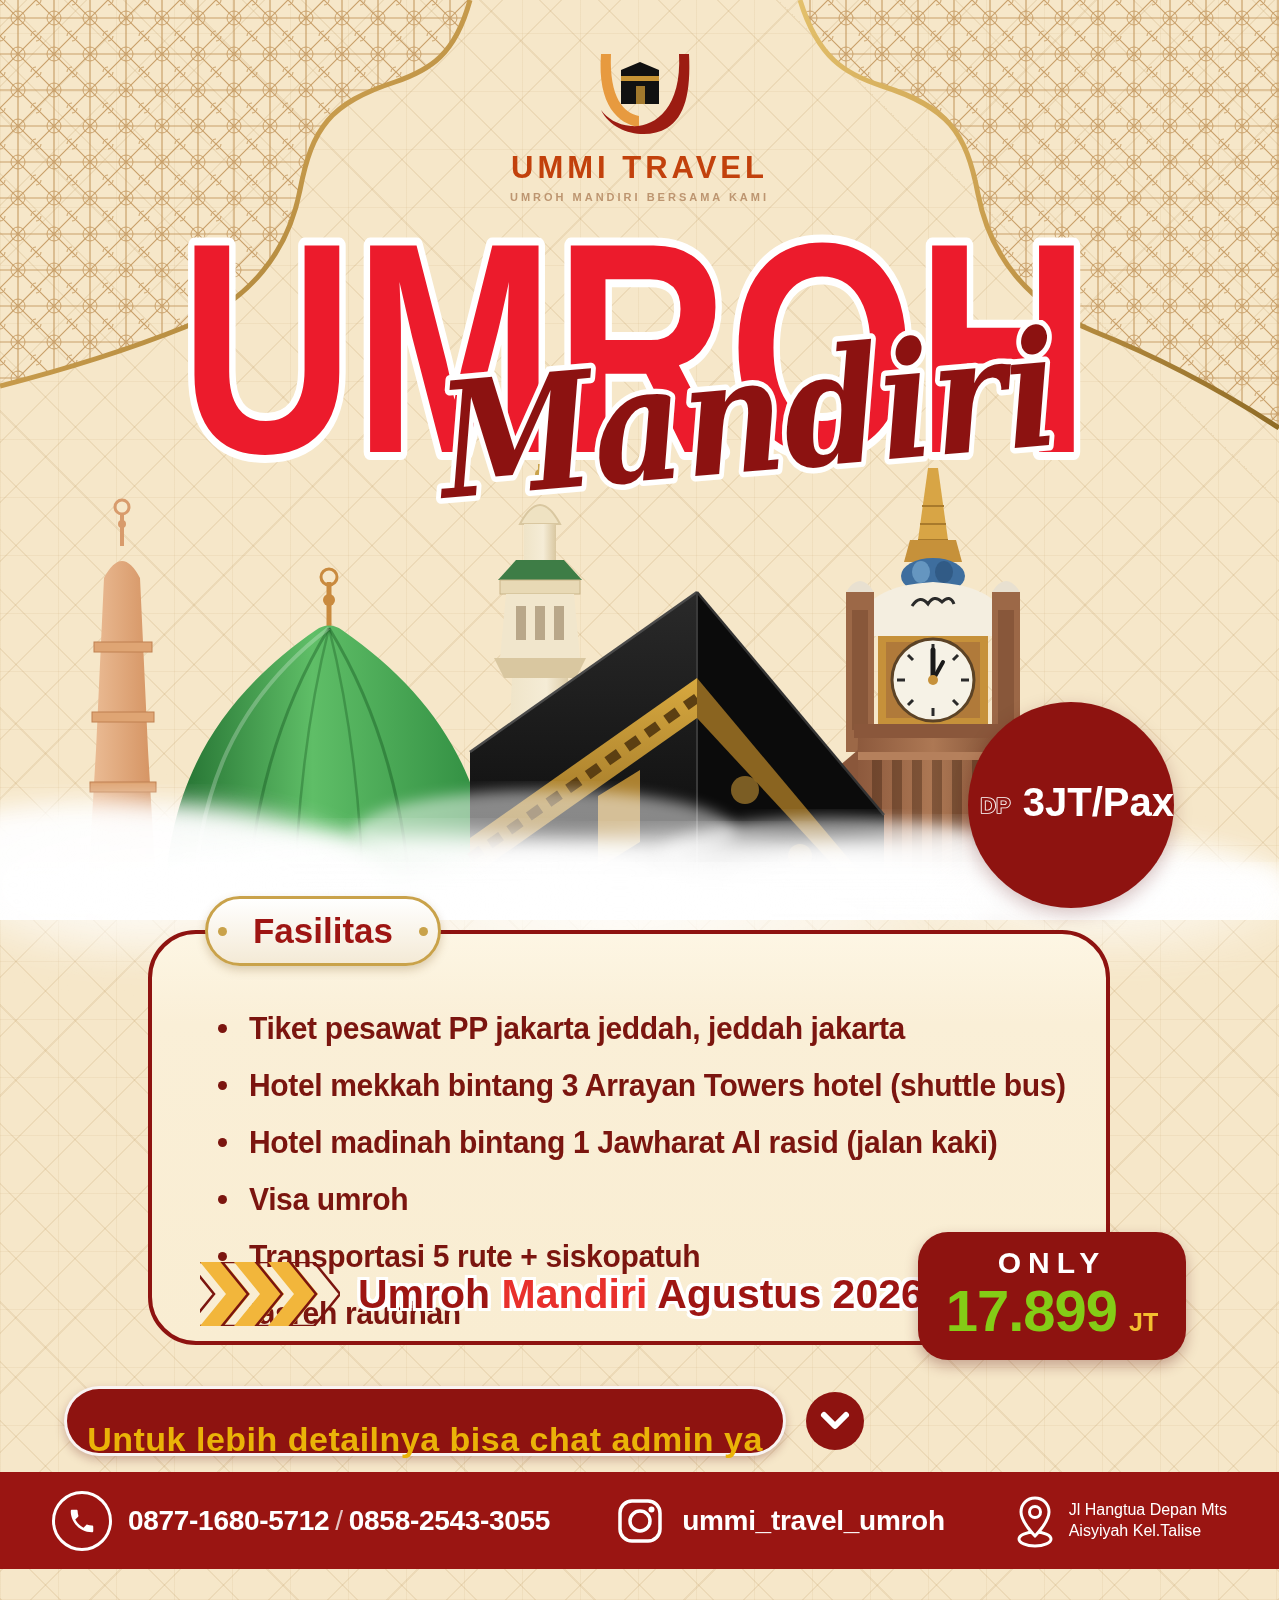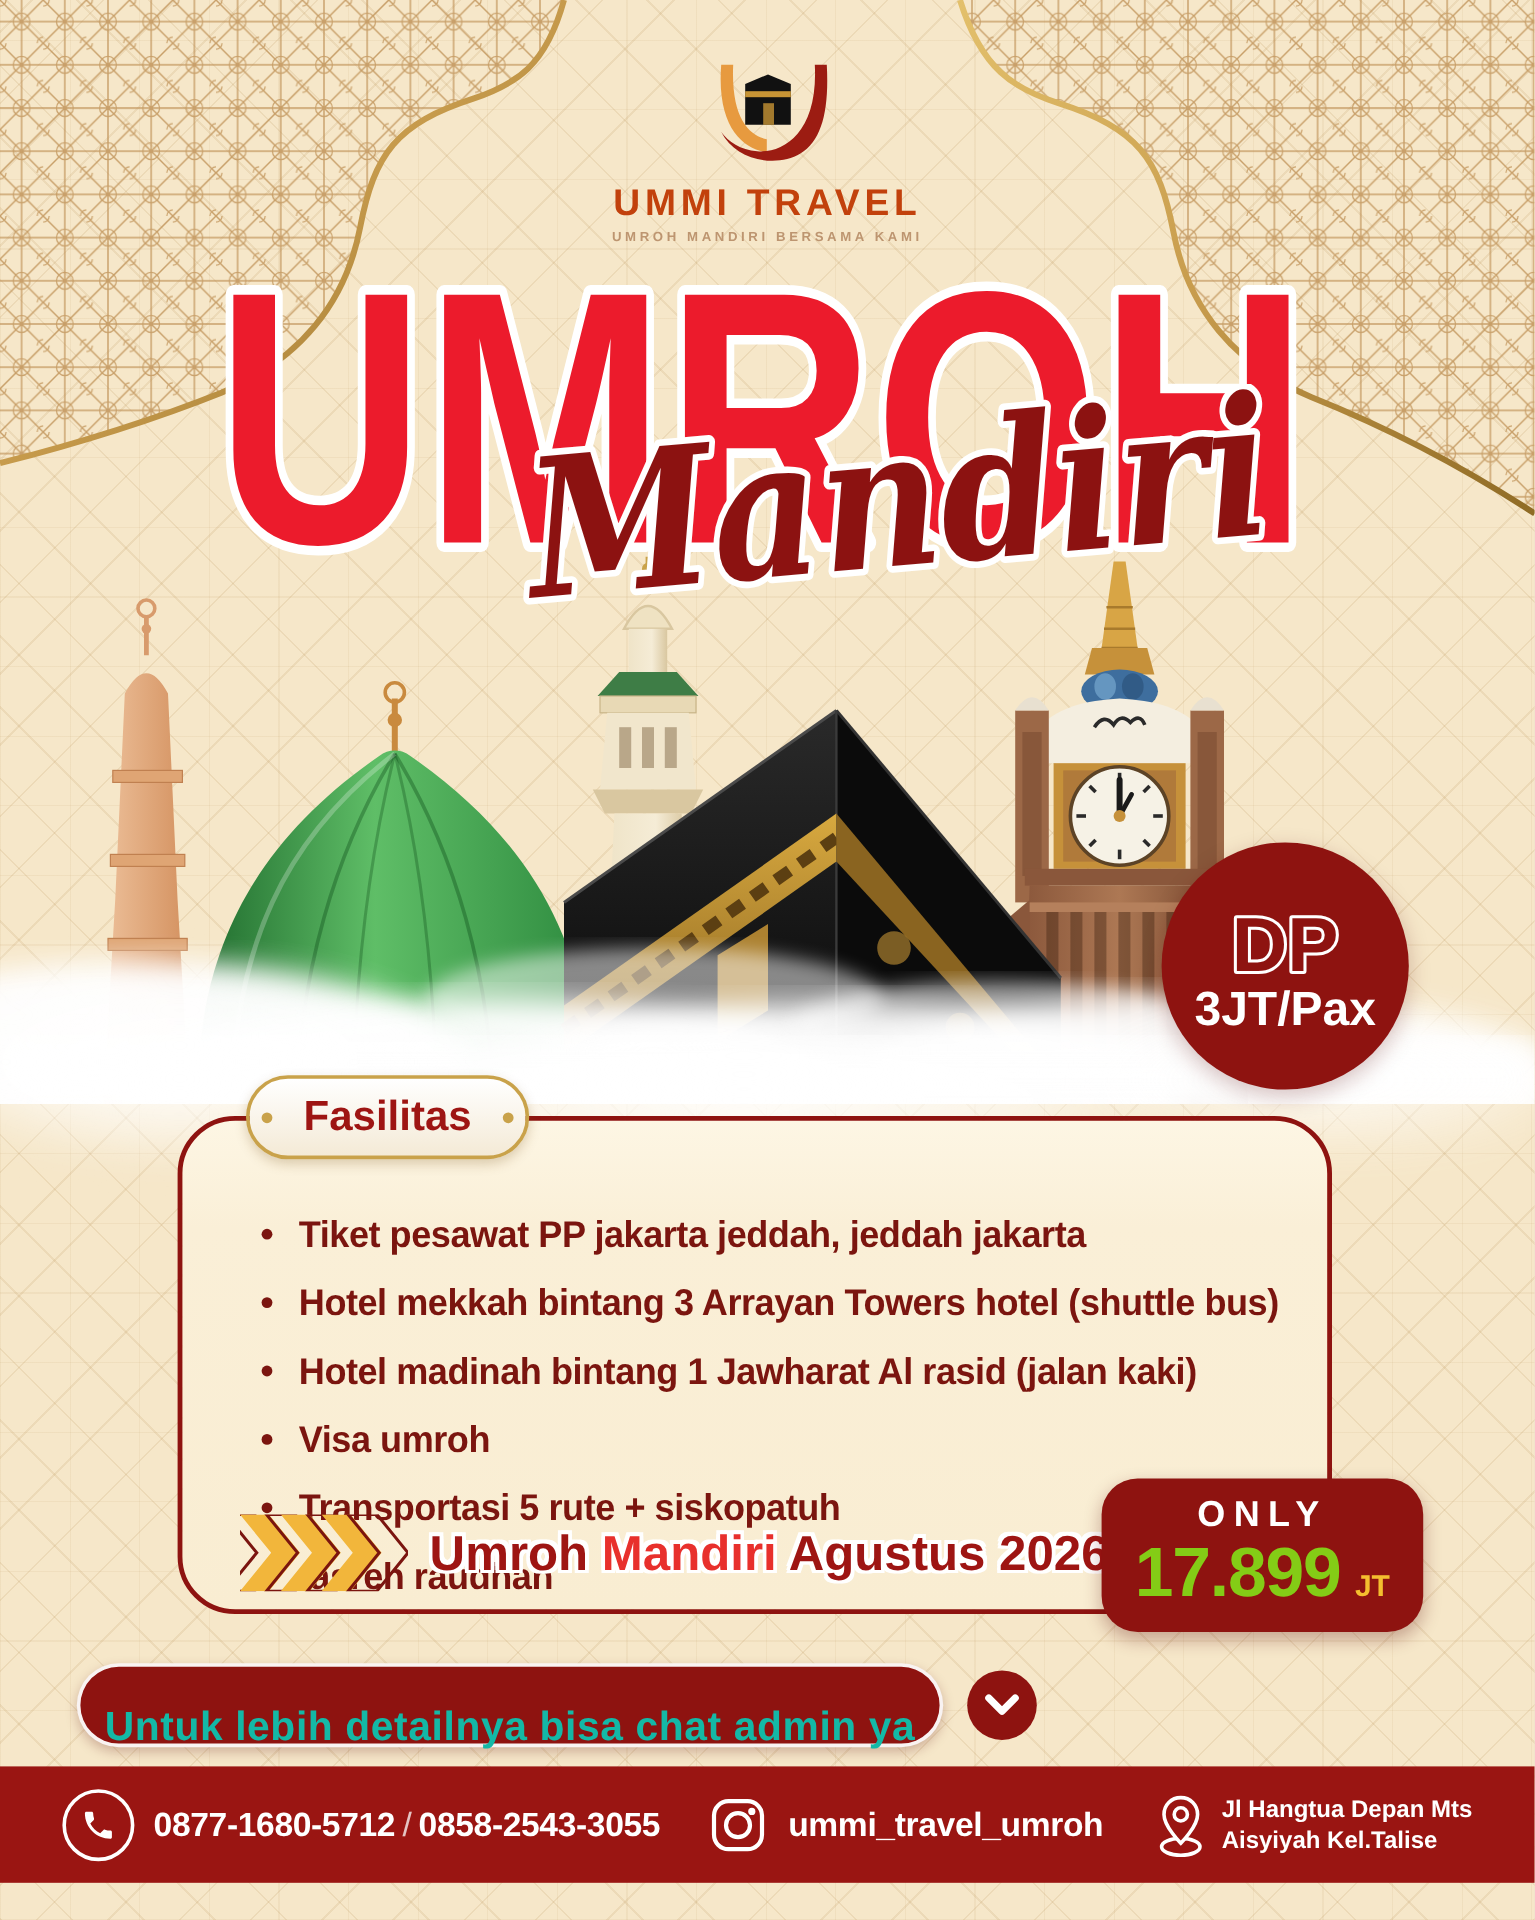--- a/index.html
+++ b/index.html
@@ -18,21 +18,21 @@
   .scene-svg{top:460px;z-index:2;}
   .title-svg{top:200px;z-index:3;}
   .script-svg{top:320px;z-index:5;}
   
   .logo-wrap{position:absolute;top:48px;left:0;width:1279px;text-align:center;z-index:4;}
   .logo-svg{position:relative;left:auto;}
   .brand-name{margin-top:2px;font-size:31px;font-weight:bold;letter-spacing:4px;color:#c2410c;}
   .brand-tagline{margin-top:5px;font-size:11px;font-weight:bold;letter-spacing:3px;color:#BD9570;}
   
   .dp-badge{position:absolute;left:968px;top:702px;width:206px;height:206px;border-radius:50%;
-    background:#8E1310;z-index:7;display:flex;flex-direction:column;align-items:center;justify-content:center;
+    background:#8E1310;z-index:7;display:flex;align-items:center;justify-content:center;
     box-shadow:0 6px 18px rgba(90,10,10,.25);}
   .dp-sub{color:#fff;font-size:40px;font-weight:bold;margin-top:-6px;}
   
   .cloud{position:absolute;z-index:3;pointer-events:none;filter:blur(14px);
     background:radial-gradient(ellipse at center, rgba(255,255,255,.95) 0%, rgba(255,255,255,.55) 45%, rgba(255,255,255,0) 72%);}
   .cloud.c1{left:240px;top:852px;width:760px;height:130px;}
   .cloud.c2{left:-80px;top:800px;width:460px;height:170px;}
   .cloud.c3{left:900px;top:840px;width:420px;height:120px;filter:blur(18px);opacity:.8;}
   
   .fac-box{position:absolute;left:148px;top:930px;width:962px;height:415px;z-index:4;
@@ -60,32 +60,32 @@
     background:#8E1310;border-radius:30px;display:flex;flex-direction:column;align-items:center;
     box-shadow:0 6px 14px rgba(90,10,10,.3);}
   .price-only{margin-top:14px;color:#fff;font-size:30px;font-weight:bold;letter-spacing:7px;}
   .price-row{display:flex;align-items:flex-end;margin-top:2px;}
   .price-amount{color:#84cc16;font-size:58px;line-height:1;font-weight:bold;letter-spacing:-1px;}
   .price-unit{color:#F4BE2F;font-size:25px;font-weight:bold;margin:0 0 3px 12px;}
   
   .cta-pill{position:absolute;left:64px;top:1386px;width:722px;height:70px;z-index:6;
     background:#8E1310;border:3px solid rgba(255,255,255,.95);border-radius:999px;box-sizing:border-box;
     display:flex;align-items:center;justify-content:center;cursor:pointer;box-shadow:0 4px 10px rgba(90,10,10,.25);}
-  .cta-pill .txt{color:#14b8a6;font-size:34px;font-weight:bold;letter-spacing:.5px;margin-top:36px;}
+  .cta-pill .txt{color:#eab308;font-size:34px;font-weight:bold;letter-spacing:.5px;margin-top:36px;}
   .cta-chevron{position:absolute;left:806px;top:1392px;width:58px;height:58px;border-radius:50%;
     background:#8E1310;z-index:6;display:flex;align-items:center;justify-content:center;cursor:pointer;}
   
   .footer{position:absolute;left:0;top:1472px;width:1279px;height:97px;background:#9A1512;z-index:9;
     display:flex;align-items:center;justify-content:space-between;box-sizing:border-box;padding:0 52px;}
   .f-group{display:flex;align-items:center;}
   .f-icon{flex:0 0 auto;display:flex;align-items:center;justify-content:center;}
   .phone-circle{width:54px;height:54px;border:3.5px solid #fff;border-radius:50%;}
   .f-text{color:#fff;font-weight:bold;font-size:28px;margin-left:16px;white-space:nowrap;letter-spacing:-0.3px;}
   .f-sep{opacity:.75;font-weight:normal;padding:0 6px;}
-  .f-addr{color:#fff;font-weight:bold;font-size:20px;line-height:1.3;margin-left:8px;}
+  .f-addr{color:#fff;font-weight:normal;font-size:16px;line-height:1.3;margin-left:8px;}
 </style>
 </head>
 <body>
 
 <div class="poster">
   <div class="bg-pattern"></div>
 
   <svg class="corner-svg" width="1279" height="520" viewBox="0 0 1279 520">
     <defs>
       <pattern id="lat" width="36" height="36" patternUnits="userSpaceOnUse">

